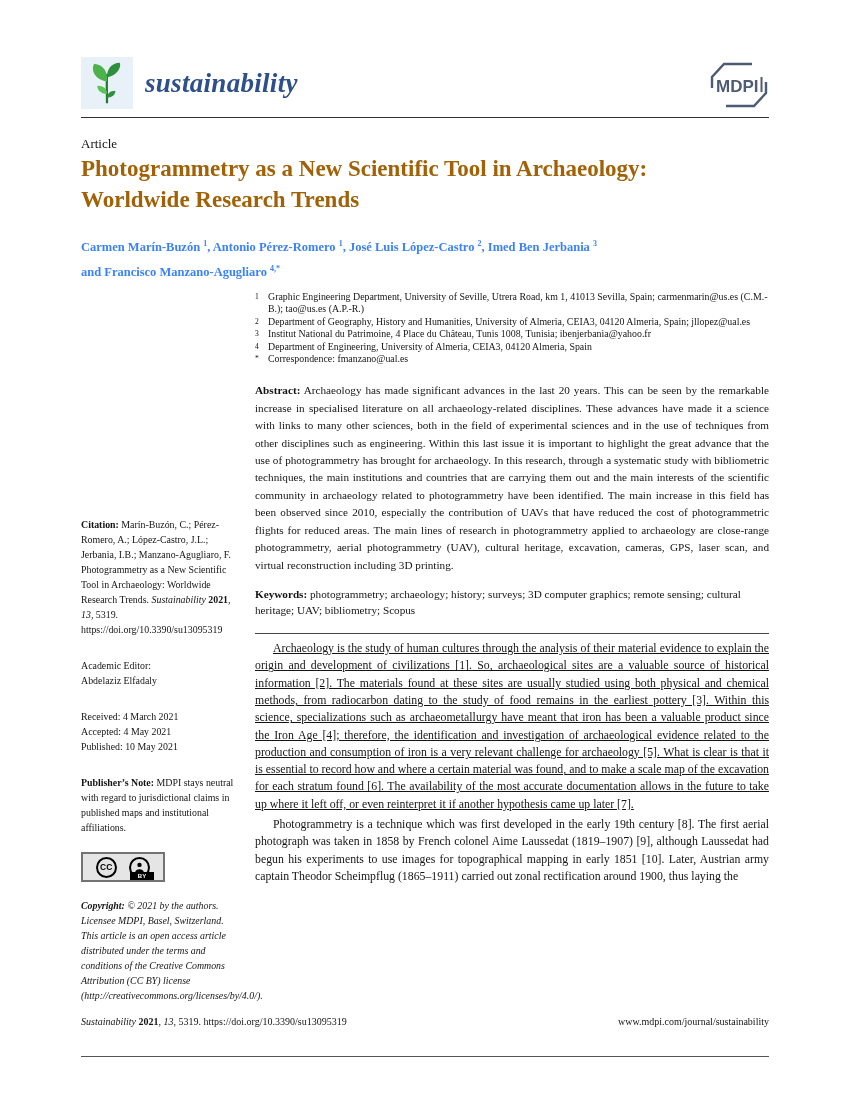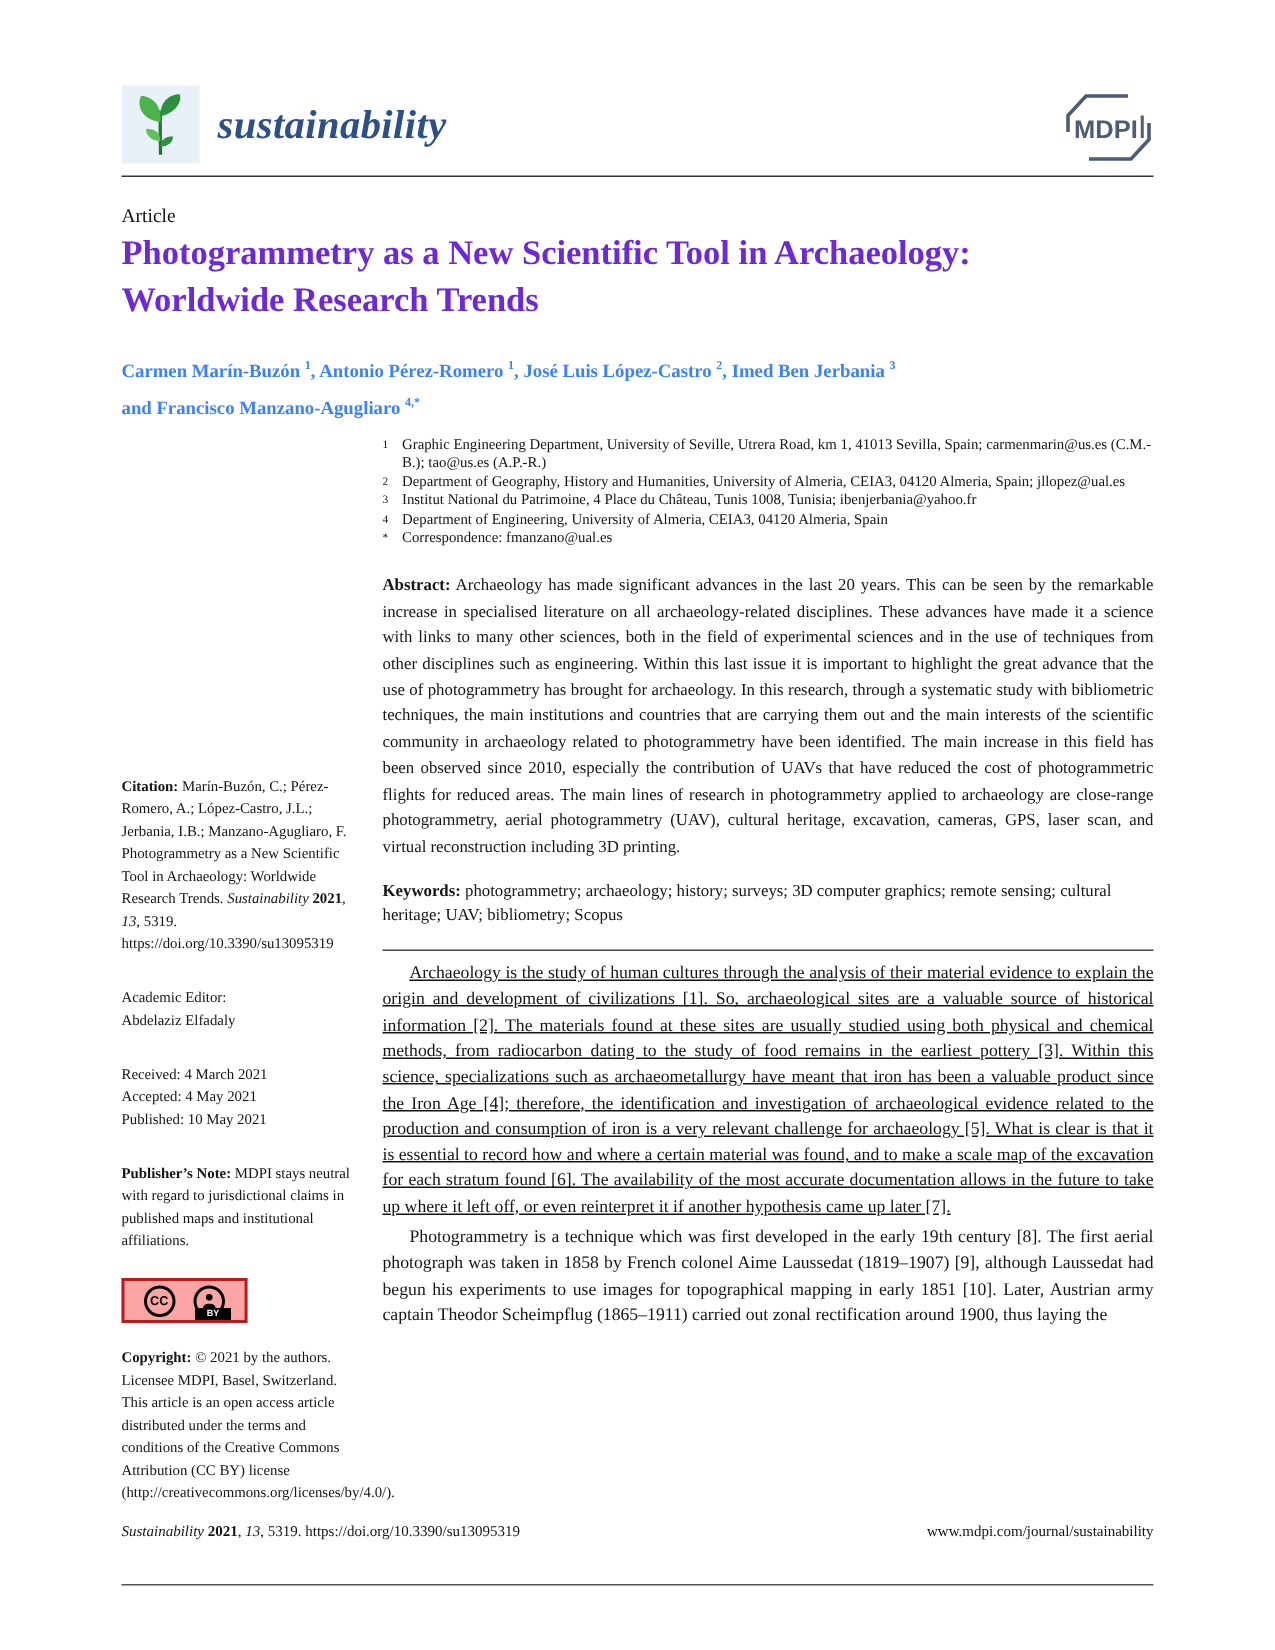--- a/index.html
+++ b/index.html
@@ -8,42 +8,42 @@
     font-family:"Liberation Serif", serif; color:#141414; overflow:hidden;
   }
   
   .header-logo { position:absolute; left:81px; top:57px; display:flex; align-items:center; gap:12px; }
   .logo-box { width:52px; height:52px; background:#e8f1f8; display:flex; align-items:center; justify-content:center; }
   .journal-name { font-style:italic; font-weight:bold; font-size:27px; color:#2d4f8a; letter-spacing:0.3px; }
   .mdpi-logo { position:absolute; left:708px; top:60px; }
   .header-rule { position:absolute; left:81px; top:117px; width:688px; border-top:1.2px solid #333; }
   
   .article-type { position:absolute; left:81px; top:136px; font-size:13px; }
-  .title { position:absolute; left:81px; top:153px; width:688px; font-weight:bold; font-size:23px; line-height:31px; color:#6d28d9; }
+  .title { position:absolute; left:81px; top:153px; width:688px; font-weight:bold; font-size:23px; line-height:31px; color:#a16207; }
   .authors { position:absolute; left:81px; top:233px; width:688px; font-weight:bold; font-size:12.5px; line-height:22px; color:#3b82f6; }
   .authors sup { font-size:8px; }
   
   .right-col { position:absolute; left:255px; top:291px; width:514px; }
   .aff-row { display:flex; font-size:9.9px; line-height:12.4px; }
   .aff-marker { width:13px; flex:0 0 13px; font-size:7.6px; transform:translateY(-0.5px); }
   .aff-text { flex:1; }
   .abstract { margin-top:17px; font-size:11.2px; line-height:17.4px; text-align:justify; }
   .keywords { margin-top:13px; font-size:11.2px; line-height:15.6px; }
   .kw-rule { margin-top:15px; border-top:0.9px solid #444; }
   .section-heading { margin-top:31px; font-weight:bold; font-size:12px; }
   .body-para { margin:3px 0 0 0; font-size:11.8px; line-height:17.3px; text-align:justify; text-indent:18px; }
   .body-para:first-of-type { margin-top:6px;text-decoration:underline; }
   
   .sidebar { position:absolute; left:81px; top:517px; width:157px; font-size:9.9px; line-height:15px; }
   .sb-block { margin:0; }
-  .sb-gap { margin-top:16px; }
+  .sb-gap { margin-top:16px;font-style:italic; }
   .sb-gap-lg { margin-top:21px; }
   
-  .cc-badge { margin-top:17px; position:relative; width:84px; height:30px; background:#fca5a5;
-              border:2px solid #b91c1c; box-sizing:border-box; display:flex; align-items:center;
+  .cc-badge { margin-top:17px; position:relative; width:84px; height:30px; background:#e5e5e5;
+              border:2px solid #737373; box-sizing:border-box; display:flex; align-items:center;
               justify-content:space-evenly; }
   .cc-circ { width:21px; height:21px; border:2.4px solid #000; border-radius:50%; box-sizing:border-box;
              display:flex; align-items:center; justify-content:center;
              font-family:"Liberation Sans", sans-serif; font-weight:bold; font-size:8.5px; color:#000; }
   .cc-by-strip { position:absolute; right:9px; bottom:0; width:24px; height:8px; background:#000;
                  color:#fff; font-family:"Liberation Sans", sans-serif; font-weight:bold; font-size:6px;
                  line-height:8px; text-align:center; }
   
   .footer-rule { position:absolute; left:81px; top:1056px; width:688px; border-top:0.9px solid #555; }
   .footer { position:absolute; left:81px; top:1016px; width:688px; display:flex;

